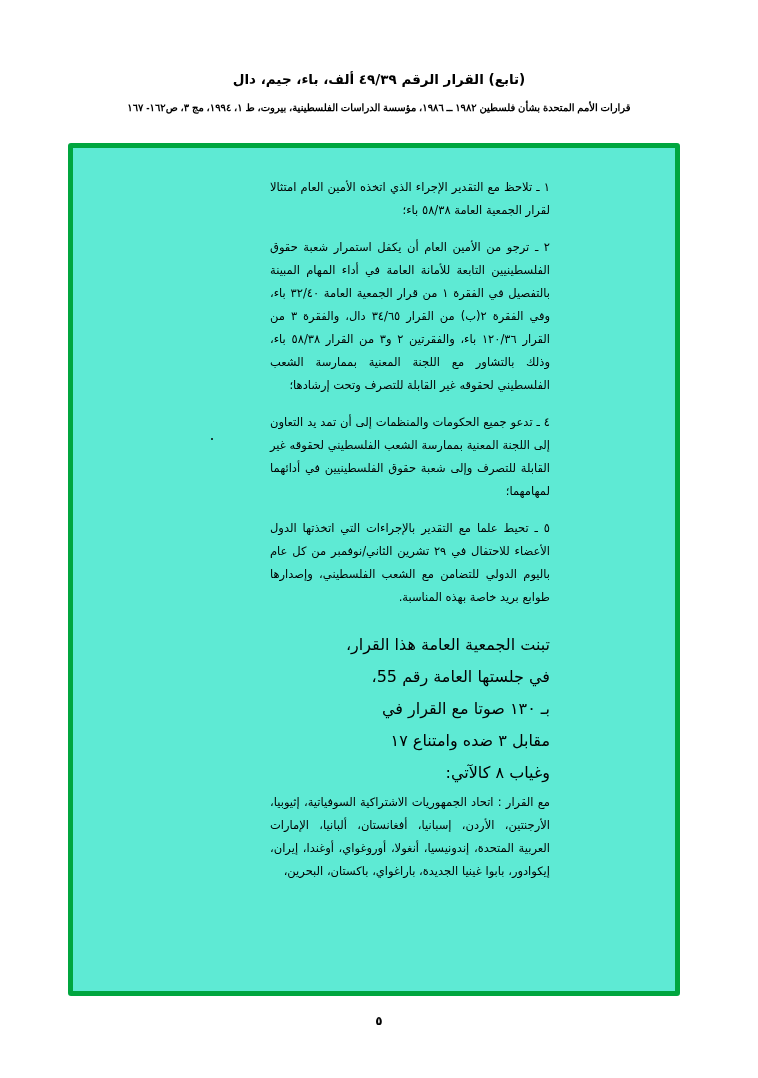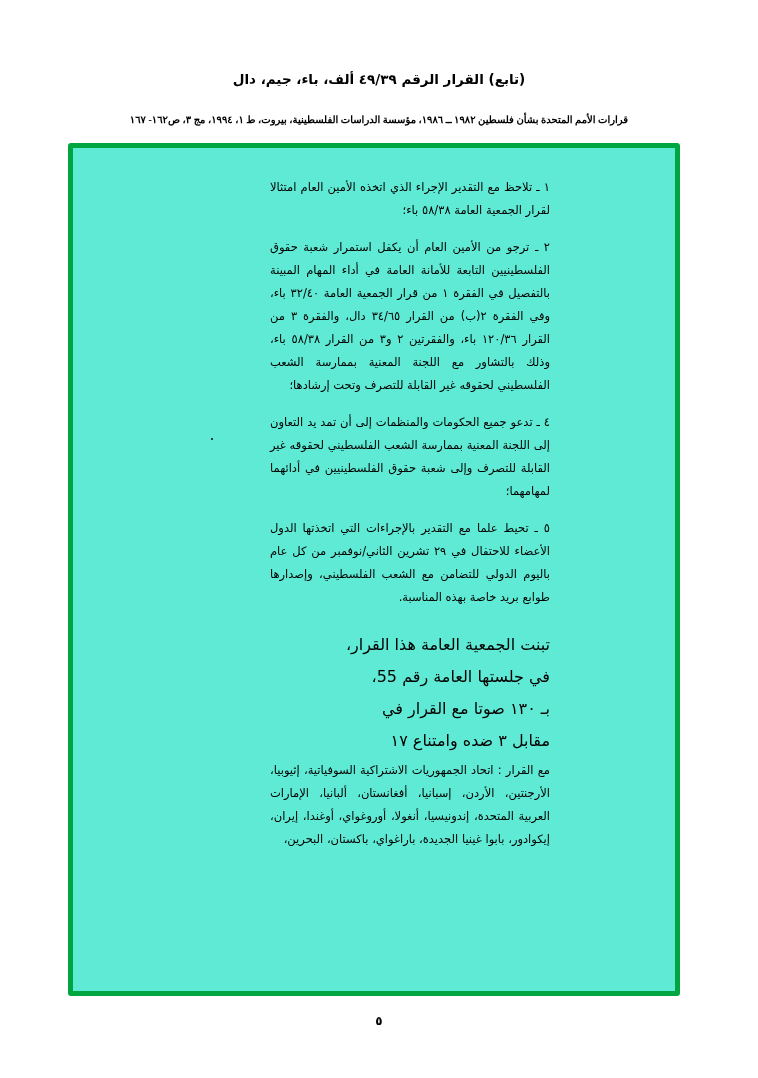--- a/index.html
+++ b/index.html
@@ -26,22 +26,22 @@
   .doc-title {
     font-family: "DejaVu Sans", sans-serif;
     font-weight: bold;
     font-size: 13.5px;
     color: #000;
     direction: rtl;
     letter-spacing: 0px;
     line-height: 1.4;
   }
   .doc-subtitle {
-    margin-top: 24px;
-    font-family: Liberation Serif, serif;
+    margin-top: 12px;
+    font-family: Liberation Sans, sans-serif;
     font-weight: bold;
     font-size: 10px;
     color: #000;
     direction: rtl;
     line-height: 1.4;
     white-space: nowrap;
   }
 
   .frame {
     position: absolute;
@@ -141,20 +141,21 @@
       <p class="para">١ ـ تلاحظ مع التقدير الإجراء الذي اتخذه الأمين العام امتثالا لقرار الجمعية العامة ٥٨/٣٨ باء؛</p>
       <p class="para">٢ ـ ترجو من الأمين العام أن يكفل استمرار شعبة حقوق الفلسطينيين التابعة للأمانة العامة في أداء المهام المبينة بالتفصيل في الفقرة ١ من قرار الجمعية العامة ٣٢/٤٠ باء، وفي الفقرة ٢(ب) من القرار ٣٤/٦٥ دال، والفقرة ٣ من القرار ١٢٠/٣٦ باء، والفقرتين ٢ و٣ من القرار ٥٨/٣٨ باء، وذلك بالتشاور مع اللجنة المعنية بممارسة الشعب الفلسطيني لحقوقه غير القابلة للتصرف وتحت إرشادها؛</p>
       <p class="para">٤ ـ تدعو جميع الحكومات والمنظمات إلى أن تمد يد التعاون إلى اللجنة المعنية بممارسة الشعب الفلسطيني لحقوقه غير القابلة للتصرف وإلى شعبة حقوق الفلسطينيين في أدائهما لمهامهما؛</p>
       <p class="para">٥ ـ تحيط علما مع التقدير بالإجراءات التي اتخذتها الدول الأعضاء للاحتفال في ٢٩ تشرين الثاني/نوفمبر من كل عام باليوم الدولي للتضامن مع الشعب الفلسطيني، وإصدارها طوابع بريد خاصة بهذه المناسبة.</p>
 
       <div class="vote-block">
         <div class="vote-line">تبنت الجمعية العامة هذا القرار،</div>
         <div class="vote-line">في جلستها العامة رقم 55،</div>
         <div class="vote-line">بـ ١٣٠ صوتا مع القرار في</div>
         <div class="vote-line">مقابل ٣ ضده وامتناع ١٧</div>
+        <div class="vote-line">وغياب ٨ كالآتي:</div>
       </div>
 
       <div class="countries">مع القرار : اتحاد الجمهوريات الاشتراكية السوفياتية، إثيوبيا، الأرجنتين، الأردن، إسبانيا، أفغانستان، ألبانيا، الإمارات العربية المتحدة، إندونيسيا، أنغولا، أوروغواي، أوغندا، إيران، إيكوادور، بابوا غينيا الجديدة، باراغواي، باكستان، البحرين،</div>
 
     </div>
   </div>
 
   <div class="page-number">٥</div>
 
 </div>

